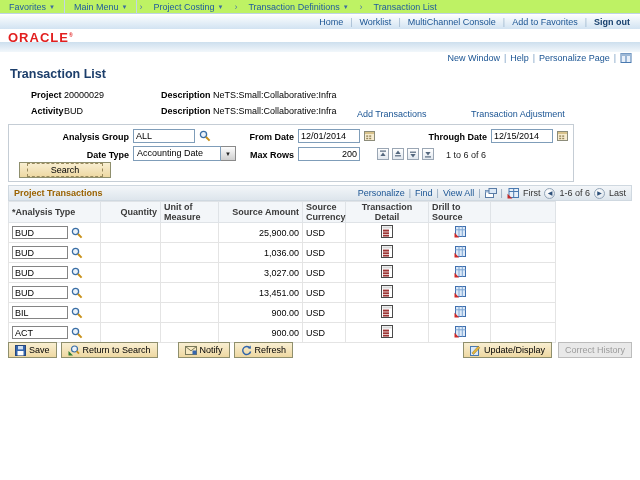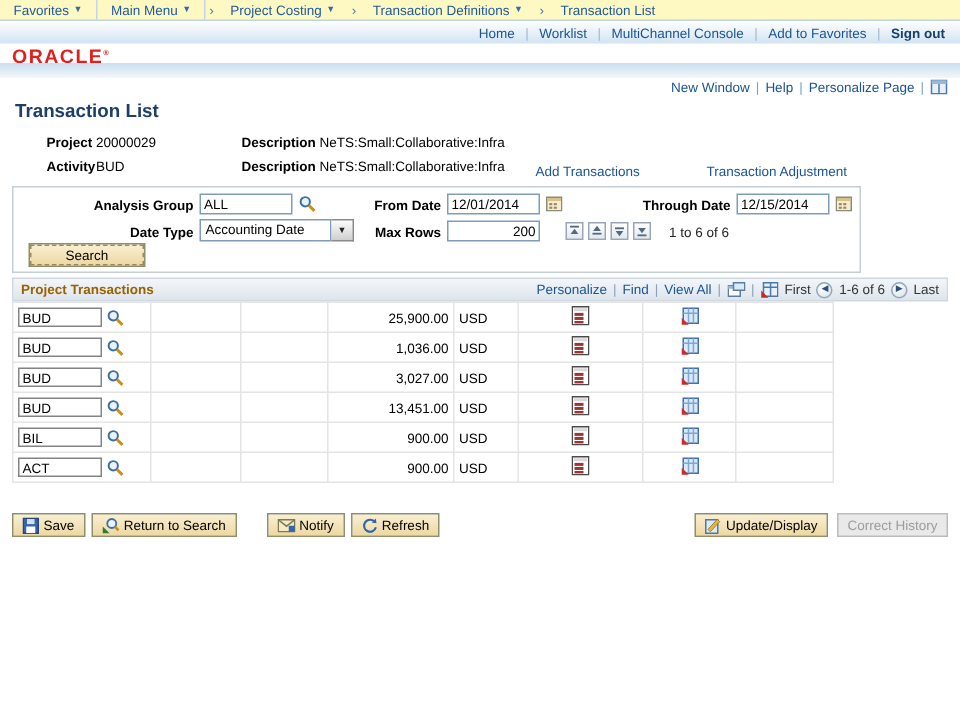--- a/index.html
+++ b/index.html
@@ -1,21 +1,21 @@
 <!DOCTYPE html>
 <html><head>
 <meta charset="utf-8">
 <style>
   * { margin:0; padding:0; box-sizing:border-box; }
   html,body { background:#fff; }
   body { font-family:"Liberation Sans", sans-serif; }
   #screen { position:relative; width:640px; height:480px; background:#fff; overflow:hidden; font-size:9px; color:#000; }
 
   
-  .crumbbar { position:absolute; top:0; left:0; width:640px; height:14px; background:#fef9c3;
+  .crumbbar { position:absolute; top:0; left:0; width:640px; height:14px; background:#bef264;
               border-bottom:1px solid #bfd3e6; display:flex; align-items:center; color:#1e5a9e; }
   .crumb-item { display:flex; align-items:center; gap:3px; padding:0 9px; height:100%; cursor:pointer; }
   .crumb-sec { border-right:1px solid #c3d5e7; }
   .caret { font-size:6px; color:#3d6a9e; line-height:1; }
   .crumb-sep { color:#4d77a6; margin:0 2px; }
 
   
   .utilbar { position:absolute; top:15px; left:0; width:640px; height:14px;
              background:linear-gradient(180deg,#fbfdfe,#d2e3f2); display:flex; justify-content:flex-end;
              align-items:center; padding-right:10px; }
@@ -50,21 +50,21 @@
   .fs-btn { width:15px; border:1px solid #8a8a8a; border-left:none; background:linear-gradient(#fdfdfd,#cfcfcf);
             display:flex; align-items:center; justify-content:center; }
   .fs-btn span { font-size:6px; color:#222; line-height:1; }
   .scrollbtn { position:absolute; top:23px; width:12px; height:12px; border:1px solid #9aa6b4;
                background:linear-gradient(#ffffff,#e2e8ef); display:flex; align-items:center; justify-content:center; cursor:pointer; }
 
   .psbtn { height:16px; background:linear-gradient(#f9efd2,#eed8a2); border:1px solid #8f8f6d; font-size:9px;
            display:inline-flex; align-items:center; gap:3px; padding:0 6px; color:#000;
            font-family:"Liberation Sans",sans-serif; cursor:pointer; }
   .psbtn.disabled { background:#e9e9e9; border-color:#bcbcbc; color:#9c9c9c; cursor:default; }
-  .btn-search { position:absolute; left:10px; top:37px; width:78px; justify-content:center; }
+  .btn-search { position:absolute; left:10px; top:37px; width:92px; justify-content:center; }
   .btn-search::after { content:""; position:absolute; margin:-6px; width:74px; height:12px; border:1px dashed #9a8a5c; pointer-events:none; }
   .btn-search { position:absolute; }
 
   
   .gridbar { position:absolute; left:8px; top:185px; width:624px; height:16px;
              background:linear-gradient(#f3f6f9,#dde5ec); border:1px solid #cfd8e0;
              display:flex; align-items:center; padding:0 5px; }
   .gb-title { font-weight:bold; color:#9a6200; }
   .gb-right { margin-left:auto; display:flex; align-items:center; gap:4px; color:#1a5493; }
   .gb-pipe { color:#8aa0b8; }
@@ -280,20 +280,30 @@
       <col style="width:92px">
         <col style="width:60px">
         <col style="width:58px">
         <col style="width:84px">
       <col style="width:43px">
         <col style="width:83px">
         <col style="width:62px">
         <col style="width:65px">
     </colgroup>
     <tbody>
+        <tr>
+      <th>*Analysis Type</th>
+      <th class="th-r">Quantity</th>
+      <th>Unit of Measure</th>
+      <th class="th-r">Source Amount</th>
+      <th>Source Currency</th>
+      <th class="th-c">Transaction Detail</th>
+      <th>Drill to Source</th>
+      <th></th>
+    </tr>
 
     <tr class="t-row">
       <td>
             <span class="cell-flex">
               <input class="cell-input" value="BUD" style="">
               <span class="iconbtn">
                 <svg width="12" height="12" viewBox="0 0 12 12">
                   <circle cx="4.5" cy="4.5" r="3.1" fill="#eaf2fb" stroke="#3a6ea5" stroke-width="1.3"></circle>
                   <line x1="7" y1="7" x2="10.6" y2="10.6" stroke="#c89018" stroke-width="2"></line>
                 </svg>

